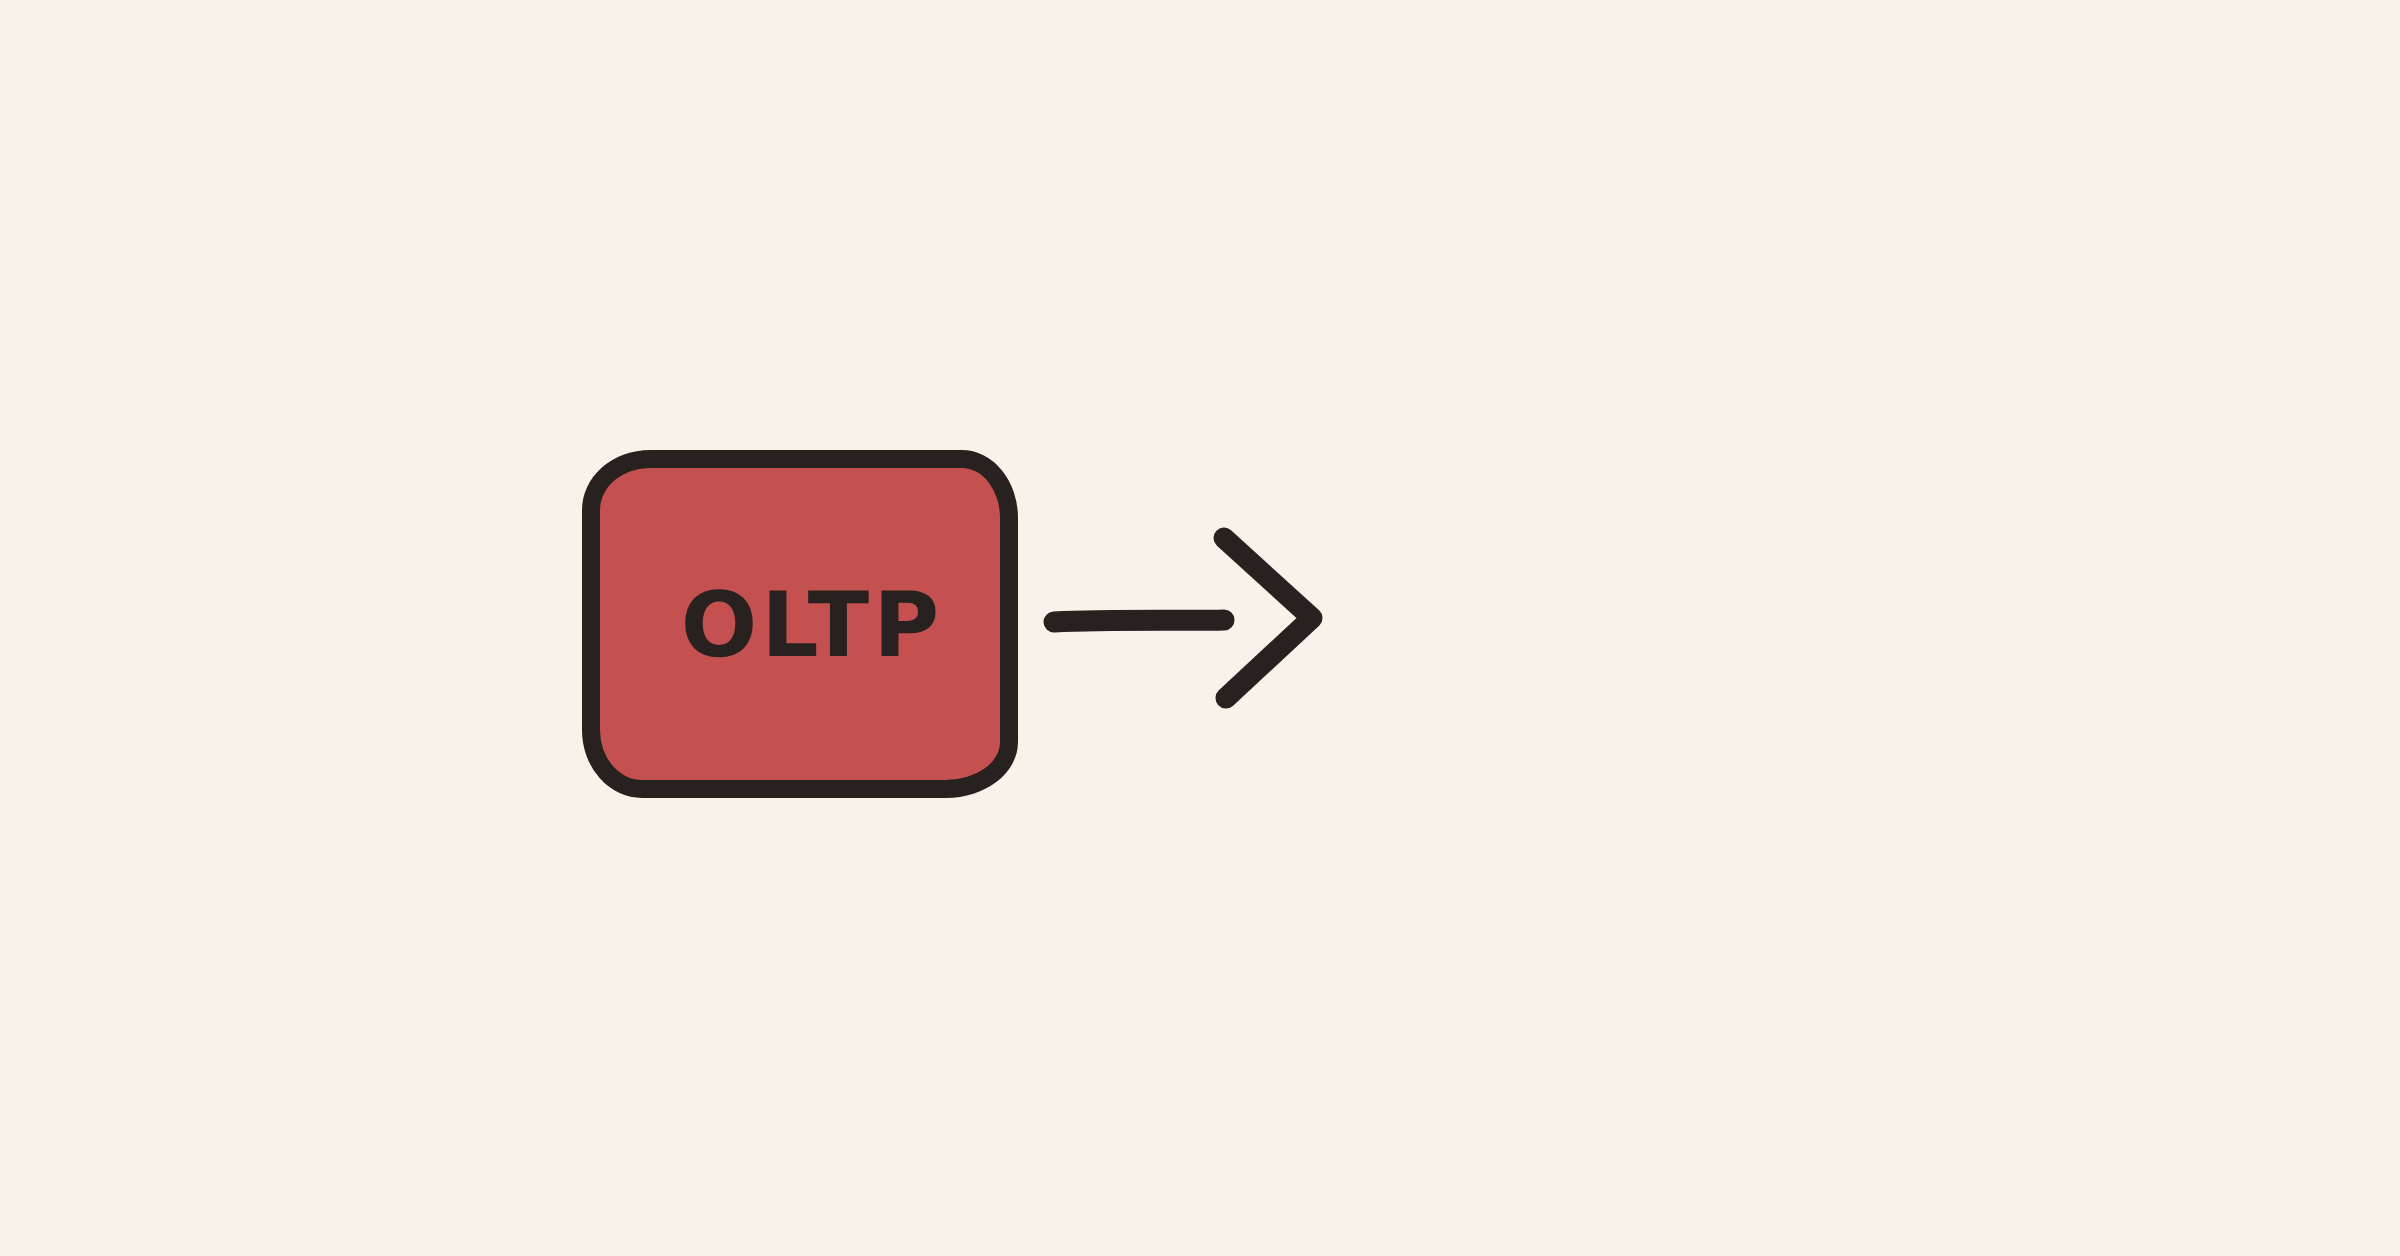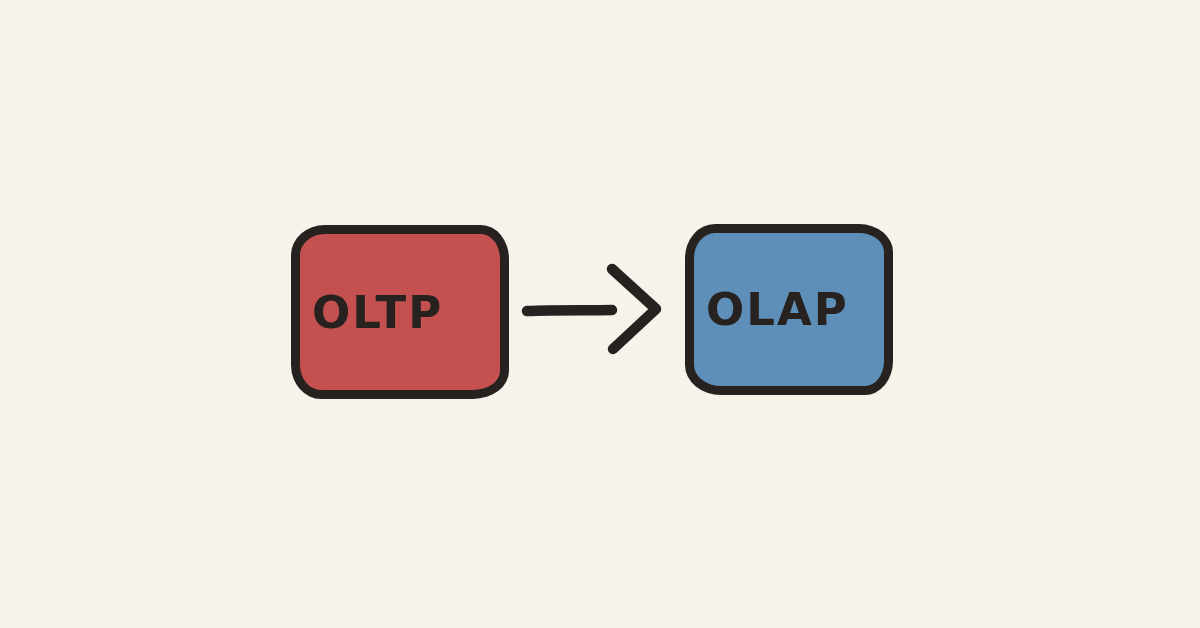--- a/index.html
+++ b/index.html
@@ -12,20 +12,21 @@
     height: 628px;
     overflow: hidden;
     font-family: "DejaVu Sans", "Liberation Sans", sans-serif;
   }
   .node-box {
     position: absolute;
     box-sizing: border-box;
     border: 9px solid #272220;
     display: flex;
     align-items: center;
+    justify-content: center;
     padding-left: 12px;
   }
   .node-box.oltp {
     left: 291px;
     top: 225px;
     width: 218px;
     height: 174px;
     border-radius: 34px 28px 36px 30px / 30px 34px 28px 34px;
   }
   .node-box.olap {
@@ -58,17 +59,14 @@
 
   <div class="node-box oltp" style="background-color: rgb(196, 80, 79);">
     <span class="node-label">OLTP</span>
   </div>
 
   <svg class="flow-arrow" viewBox="0 0 160 110" xmlns="http://www.w3.org/2000/svg" aria-hidden="true">
     <path d="M 12 56 C 42 54.5, 82 55.5, 97 55" fill="none" stroke="#272220" stroke-width="10.5" stroke-linecap="round" stroke-linejoin="round" style="stroke: rgb(39, 34, 32);"></path>
     <path d="M 97 14 L 141 54 L 98 94" fill="none" stroke="#272220" stroke-width="10.5" stroke-linecap="round" stroke-linejoin="round" style="stroke: rgb(39, 34, 32);"></path>
   </svg>
 
-  <div class="node-box olap" style="background-color: rgb(94, 143, 184);">
-    <span class="node-label">OLAP</span>
-  </div>
 
 </div>
 
 </body></html>

